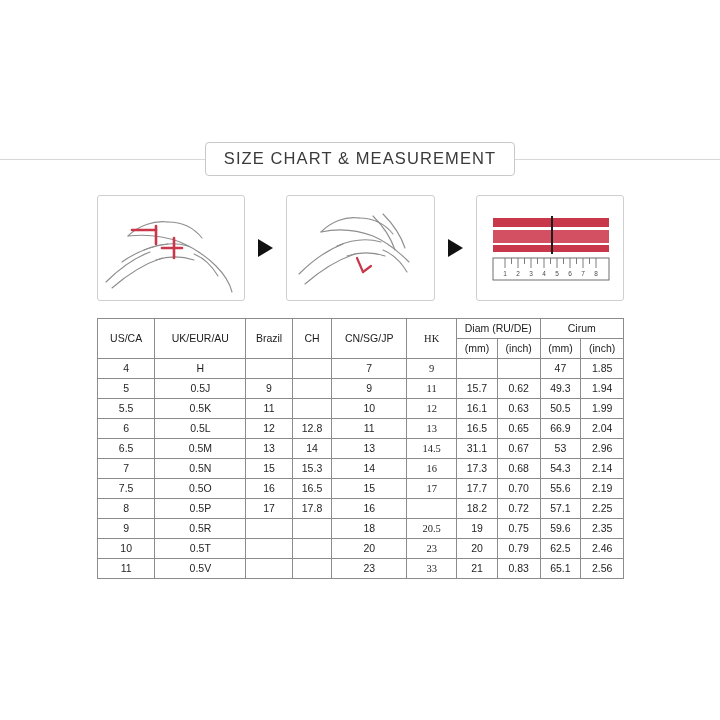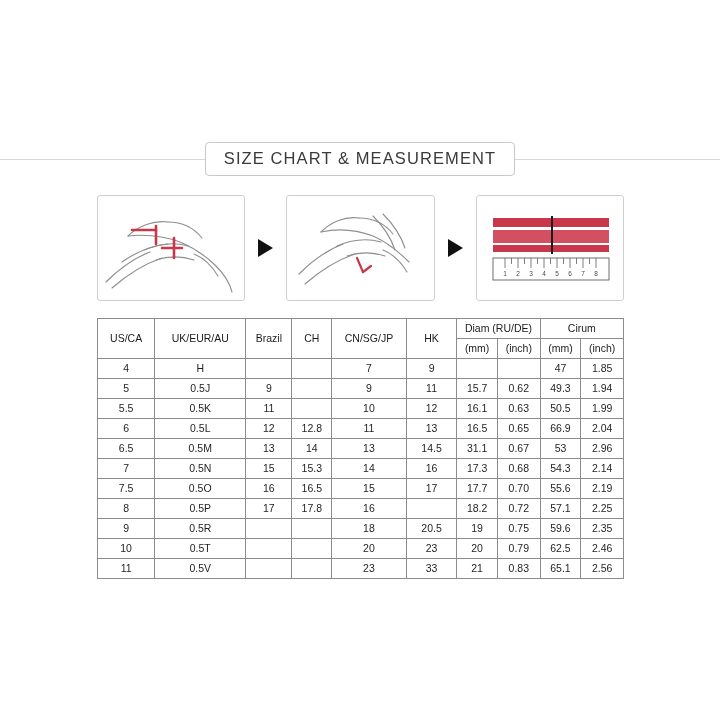--- a/index.html
+++ b/index.html
@@ -112,21 +112,21 @@
   }
   table.size-chart thead th {
     font-size: 10.5px;
     color: #1b1b1b;
   }
   .col-usca { width: 60px; }
   .col-uk   { width: 97px; }
   .col-br   { width: 47px; }
   .col-ch   { width: 40px; }
   .col-cn   { width: 78px; }
-  .col-hk   { width: 55px; }
+  .col-hk   { width: 55px; font-family: Liberation Serif, serif; }
   .col-dm   { width: 40px; }
   .col-di   { width: 42px; }
   .col-cm   { width: 40px; }
   .col-ci   { width: 42px; }
 </style>
 </head>
 <body>
 
 <div class="page">
 

